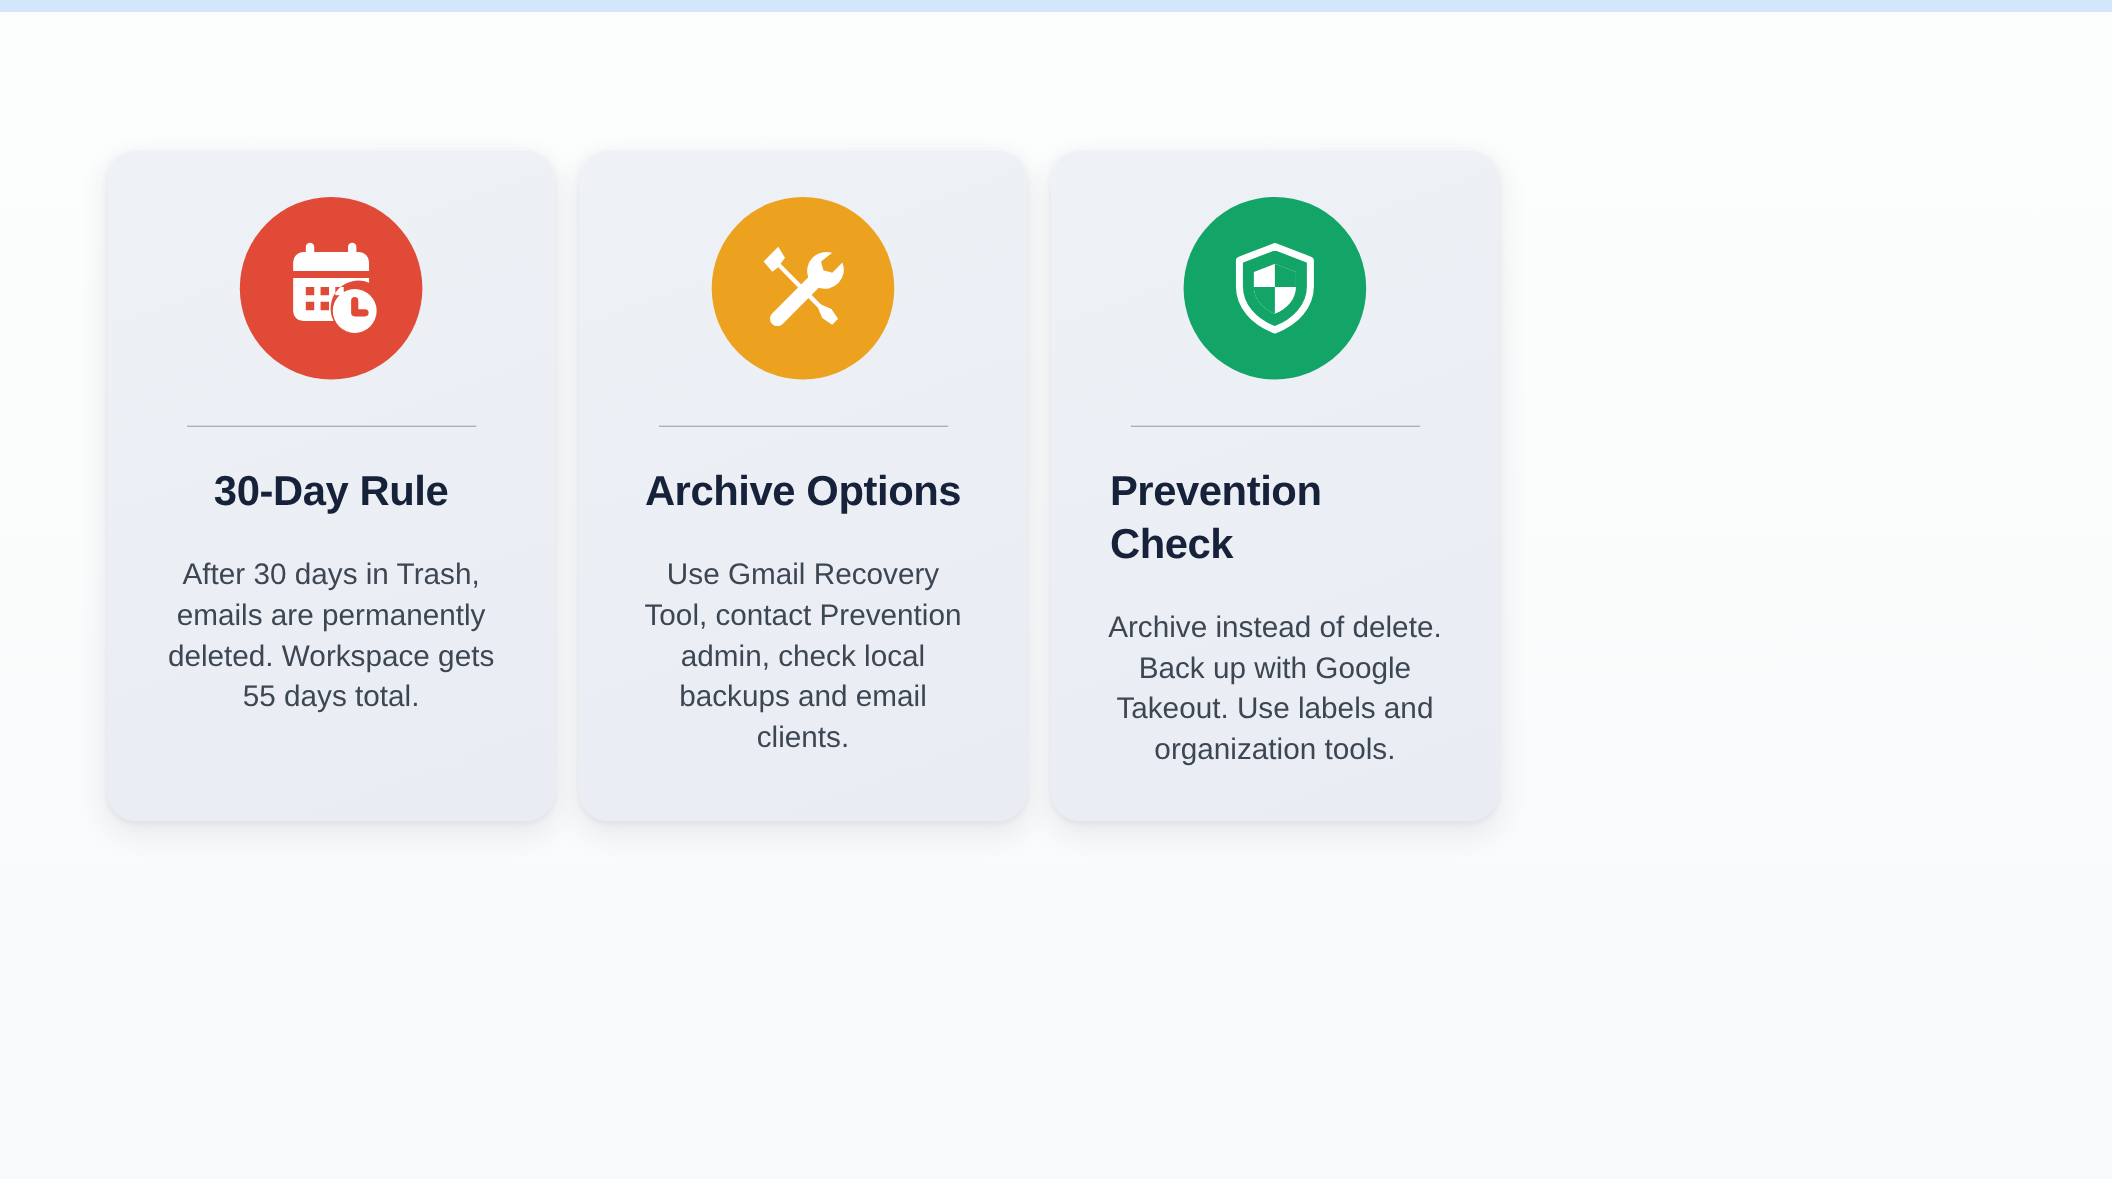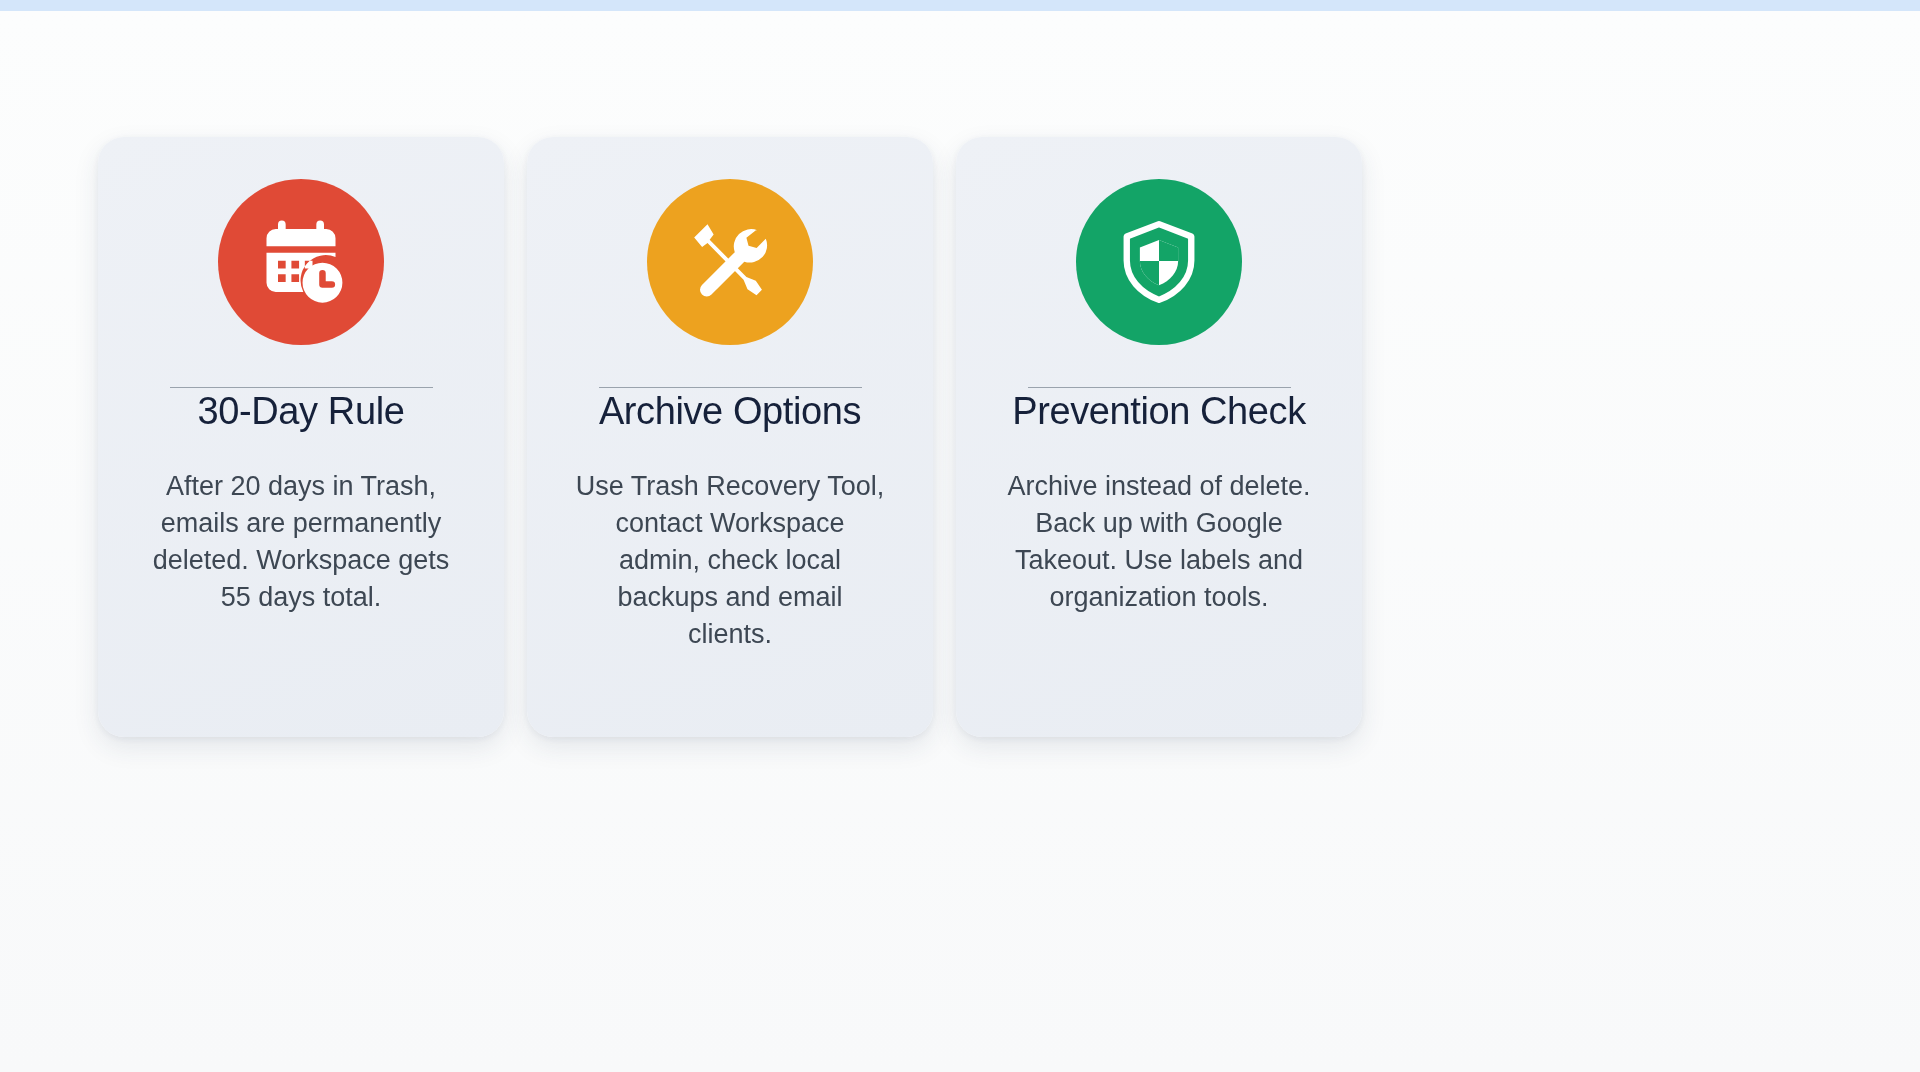--- a/index.html
+++ b/index.html
@@ -66,24 +66,25 @@
   }
 
   .divider {
     width: 263px;
     height: 1px;
     background: #9aa3ad;
     margin-top: 42px;
   }
 
   .card-title {
+    margin-top: 36px;
     font-size: 38px;
-    font-weight: normal;
+    font-weight: bold;
     color: #16213a;
-    text-align: right;
+    text-align: left;
     line-height: 1.26;
     letter-spacing: -0.4px;
     max-width: 300px;
   }
 
   .card-body {
     margin-top: 32px;
     font-size: 27px;
     color: #3d4753;
     text-align: center;
@@ -109,38 +110,38 @@
       <span>
         <svg width="92" height="92" viewBox="0 0 24 24" fill="#ffffff" aria-hidden="true">
           <path d="M7 1.2a1 1 0 0 1 1 1V3.4h8V2.2a1 1 0 1 1 2 0V3.4h.6A2.4 2.4 0 0 1 21 5.8v2.1H3V5.8a2.4 2.4 0 0 1 2.4-2.4H6V2.2a1 1 0 0 1 1-1z"></path>
           <path d="M3 9.6h18v1.1a6.6 6.6 0 0 0-8.4 9.1H5.4A2.4 2.4 0 0 1 3 17.4V9.6zm3 2.1v2h2v-2H6zm3.5 0v2h2v-2h-2zM13 11.7v2h2v-2h-2zM6 15.2v2h2v-2H6zm3.5 0v2h2v-2h-2z"></path>
           <path d="M17.6 12.2a5.2 5.2 0 1 0 0 10.4 5.2 5.2 0 0 0 0-10.4zm0 1.9a.85.85 0 0 1 .85.85v2.05h1.6a.85.85 0 0 1 0 1.7h-2.45a.85.85 0 0 1-.85-.85V14.95a.85.85 0 0 1 .85-.85z"></path>
         </svg>
       </span>
     </div>
     <div class="divider"></div>
     <div class="card-title">30-Day Rule</div>
-    <div class="card-body">After 20 days in Trash, emails are permanently deleted. Workspace gets 55 days total.</div>
+    <div class="card-body">After 30 days in Trash, emails are permanently deleted. Workspace gets 55 days total.</div>
     <div class="card-spacer"></div>
   </div>
 
   <div class="card">
     <div class="icon-wrap" style="background:#eda21f;">
       <span>
         <svg width="92" height="92" viewBox="0 0 24 24" fill="#ffffff" aria-hidden="true">
 
           <path d="M20.9 4.1a4.9 4.9 0 0 0-6.4 6.2L5.2 19.6a1.9 1.9 0 0 0 2.7 2.7l9.3-9.3a4.9 4.9 0 0 0 6.1-6.5l-2.6 2.6-2.3-.6-.6-2.3 2.7-2.1z" transform="translate(-1.2,-0.6) scale(0.92) translate(1.2,0.6)"></path>
 
           <path d="M6.1 2.3 2.4 6l2.2 2.6 1.5-1.1 10 10.2 1.1 2.6 2.5 1.7 1.5-1.5-1.7-2.5-2.6-1.1L6.7 6.6l1.1-1.5L6.1 2.3z" transform="translate(0.4,0) scale(0.94)"></path>
         </svg>
       </span>
     </div>
     <div class="divider"></div>
     <div class="card-title">Archive Options</div>
-    <div class="card-body">Use Trash Recovery Tool, contact Workspace admin, check local backups and email clients.</div>
+    <div class="card-body">Use Gmail Recovery Tool, contact Prevention admin, check local backups and email clients.</div>
     <div class="card-spacer"></div>
   </div>
 
 
   <div class="card">
     <div class="icon-wrap" style="background:#13a467;">
       <span>
         <svg width="90" height="90" viewBox="0 0 24 24" aria-hidden="true">
 
           <path d="M12 1.9 3.4 5.2v6.4c0 4.7 3.5 8.6 8.6 10.5 5.1-1.9 8.6-5.8 8.6-10.5V5.2L12 1.9z" fill="none" stroke="#ffffff" stroke-width="1.7" stroke-linejoin="round"></path>

